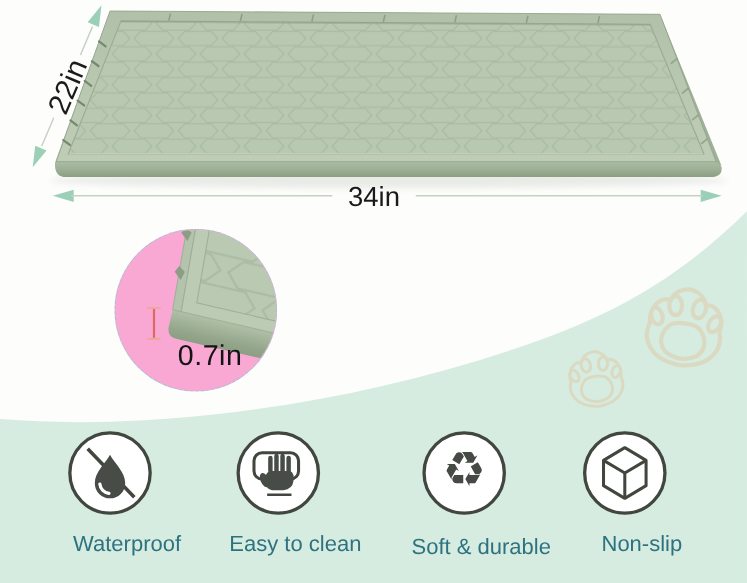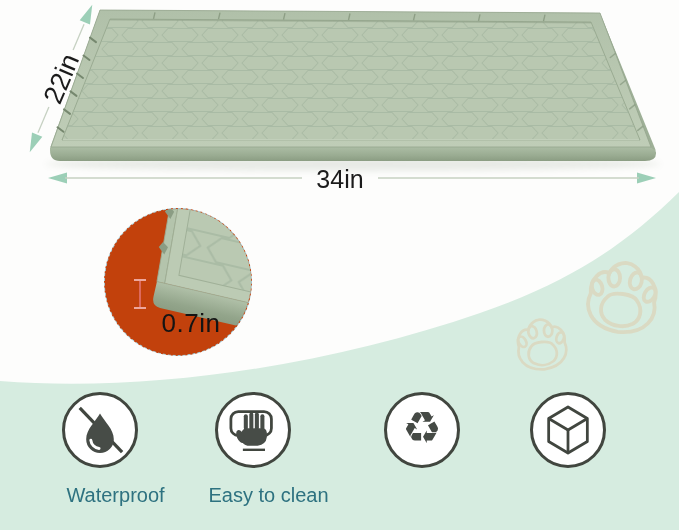--- a/index.html
+++ b/index.html
@@ -7,21 +7,21 @@
   .canvas{
     position:relative;width:679px;height:530px;overflow:hidden;
     background:#fdfdfc;
     font-family:"Liberation Sans","DejaVu Sans",sans-serif;
   }
   .bg-svg{position:absolute;left:0;top:0;}
   
   .callout{
     position:absolute;left:104px;top:208px;width:148px;height:148px;
     border:1.5px dashed #9fc5d0;border-radius:50%;
-    background:#c2410c;overflow:hidden;
+    background:#f9a8d4;overflow:hidden;
   }
   .callout svg{position:absolute;left:0;top:0;}
   .thickness-label{
     position:absolute;left:12px;top:99px;width:148px;text-align:center;
     font-size:26px;color:#141414;letter-spacing:0.5px;
   }
   
   .feature{
     position:absolute;top:392px;width:160px;
     display:flex;flex-direction:column;align-items:center;
@@ -211,29 +211,31 @@
         <line x1="27" y1="59.5" x2="51" y2="59.5" stroke="#41463f" stroke-width="2.6"></line>
       </svg>
     </div>
     <div class="feature-label">Easy to clean</div>
   </div>
 
   <div class="feature f3">
     <div class="icon-circle">
       <span class="recycle-glyph">♻</span>
     </div>
+    <div class="feature-label">Soft &amp; durable</div>
   </div>
 
   <div class="feature f4">
     <div class="icon-circle">
       <svg width="70" height="70" viewBox="0 0 76 76">
         <g fill="#ffffff" stroke="#41463f" stroke-width="3" stroke-linejoin="round">
           <polygon points="38,13 59,25.5 59,50.5 38,63 17,50.5 17,25.5"></polygon>
         </g>
         <g fill="none" stroke="#41463f" stroke-width="3" stroke-linejoin="round">
           <polyline points="17,25.5 38,38 59,25.5"></polyline>
           <line x1="38" y1="38" x2="38" y2="63"></line>
         </g>
       </svg>
     </div>
+    <div class="feature-label">Non-slip</div>
   </div>
 
 </div>
 
 </body></html>

